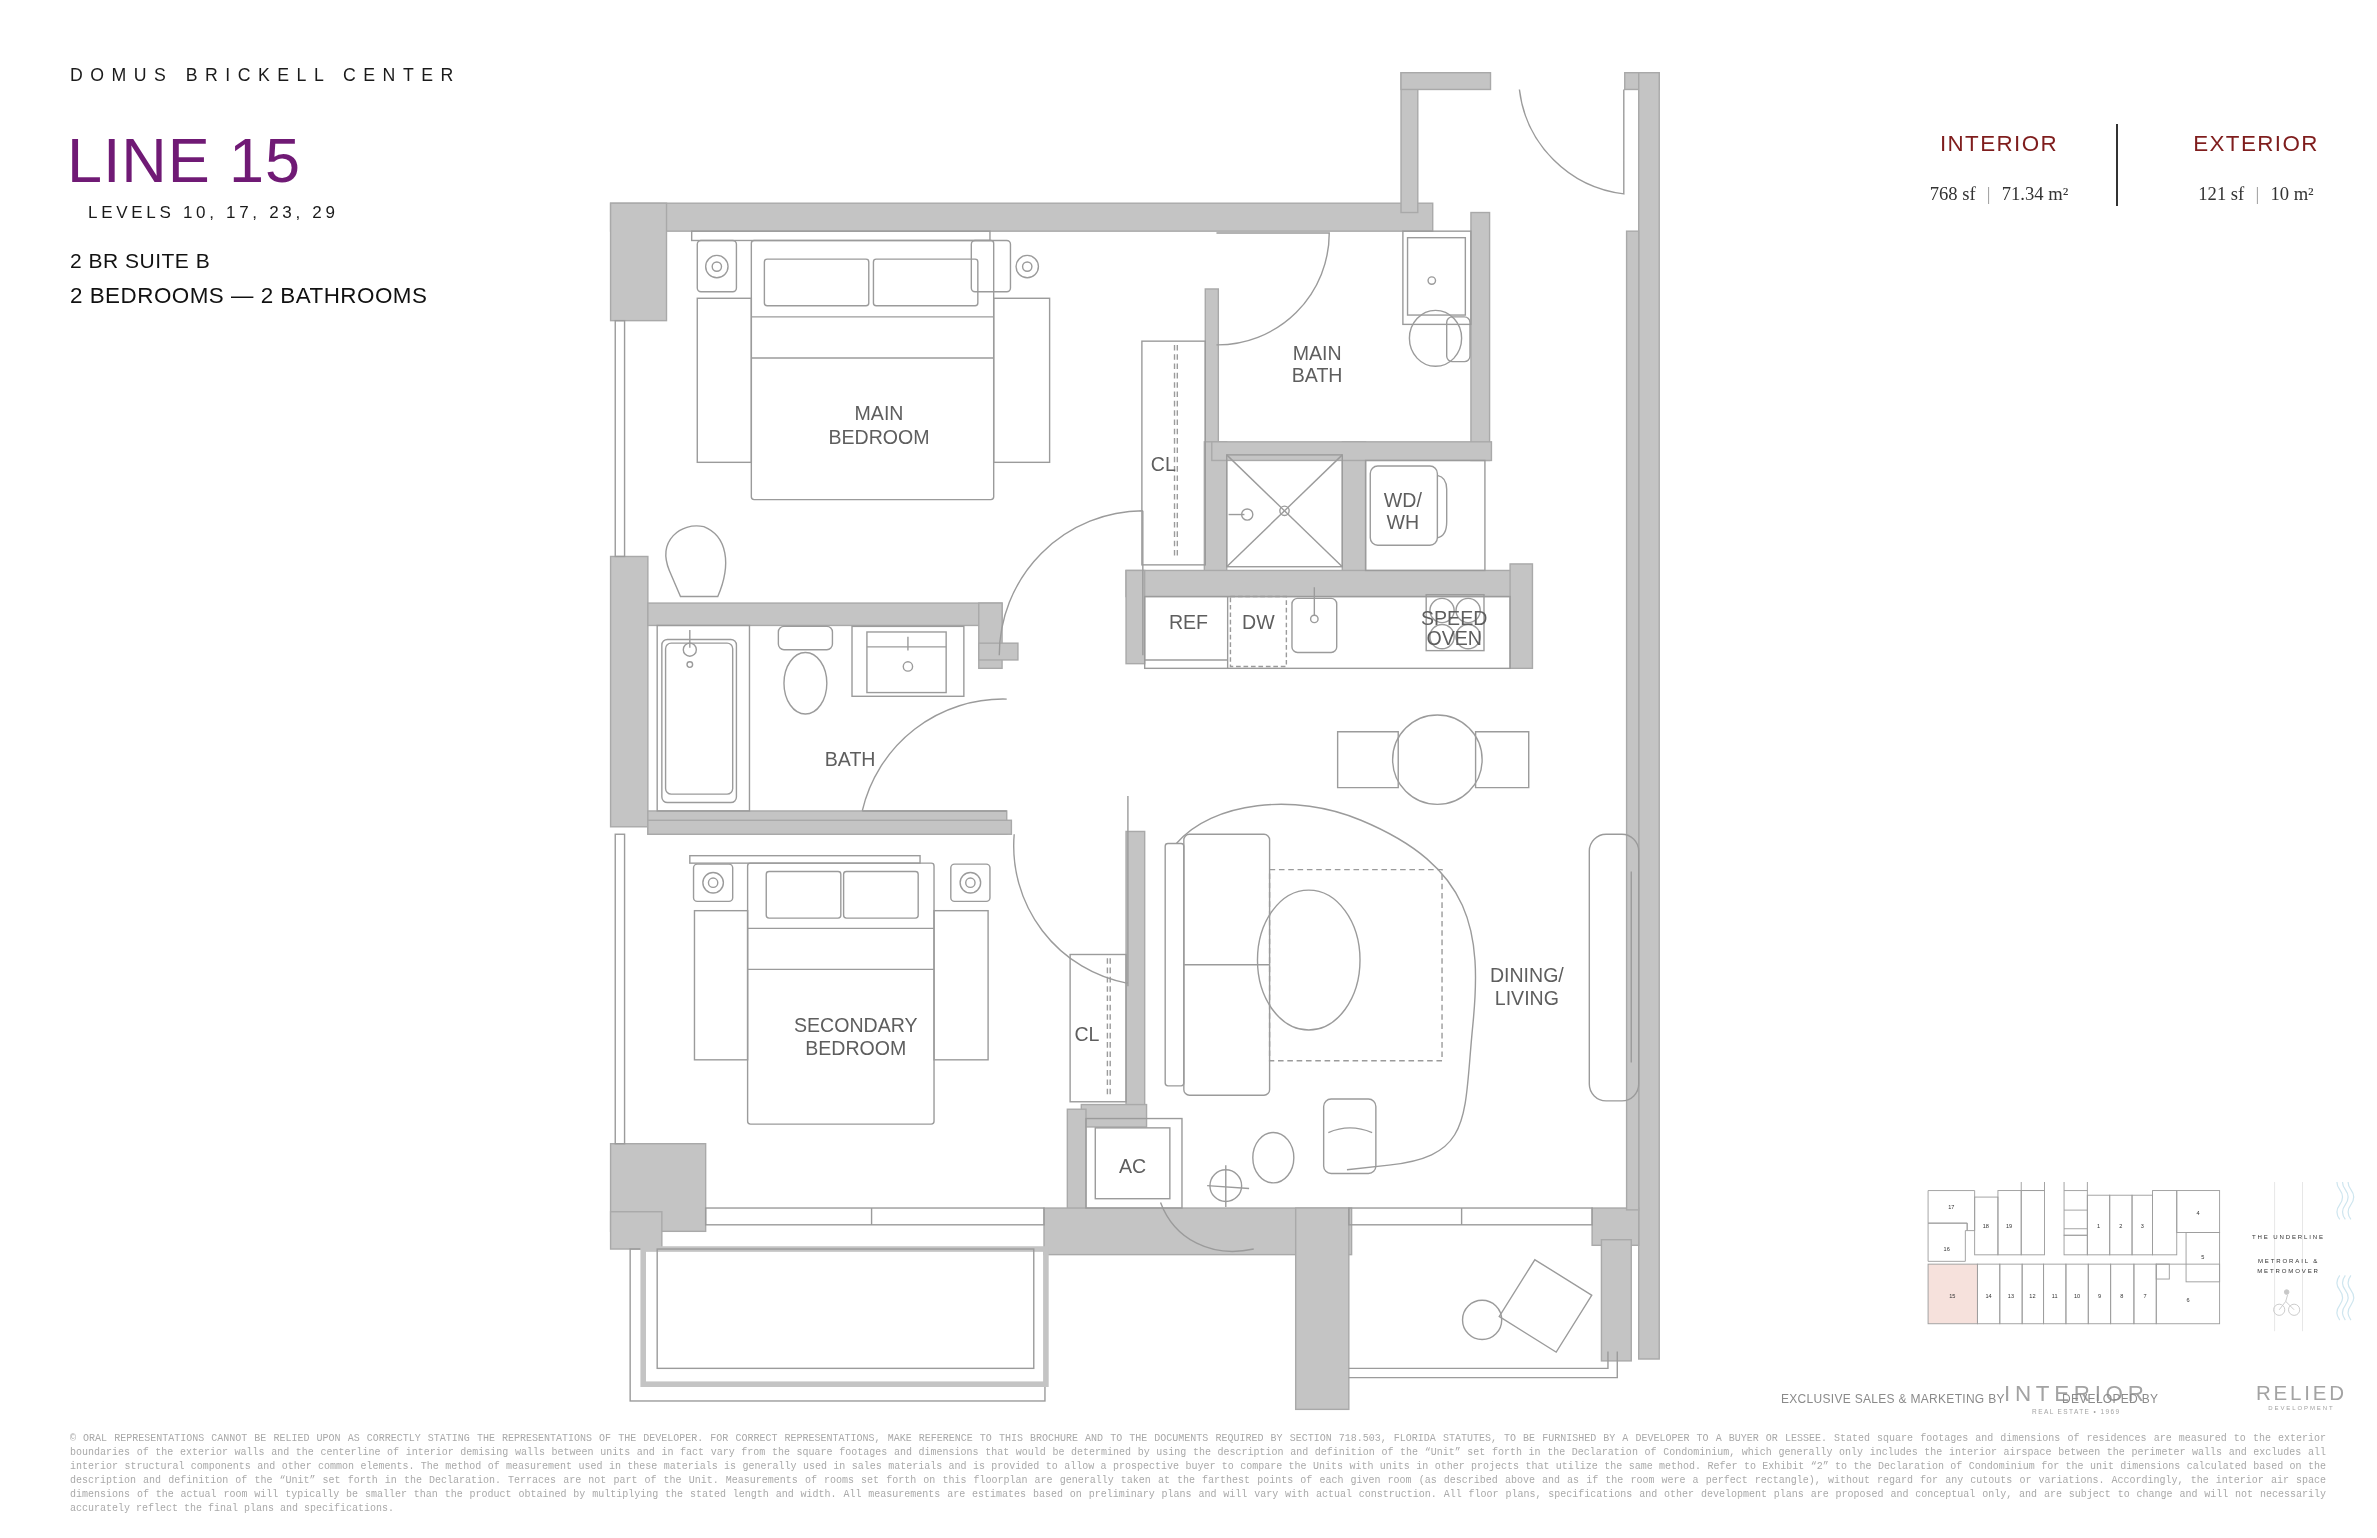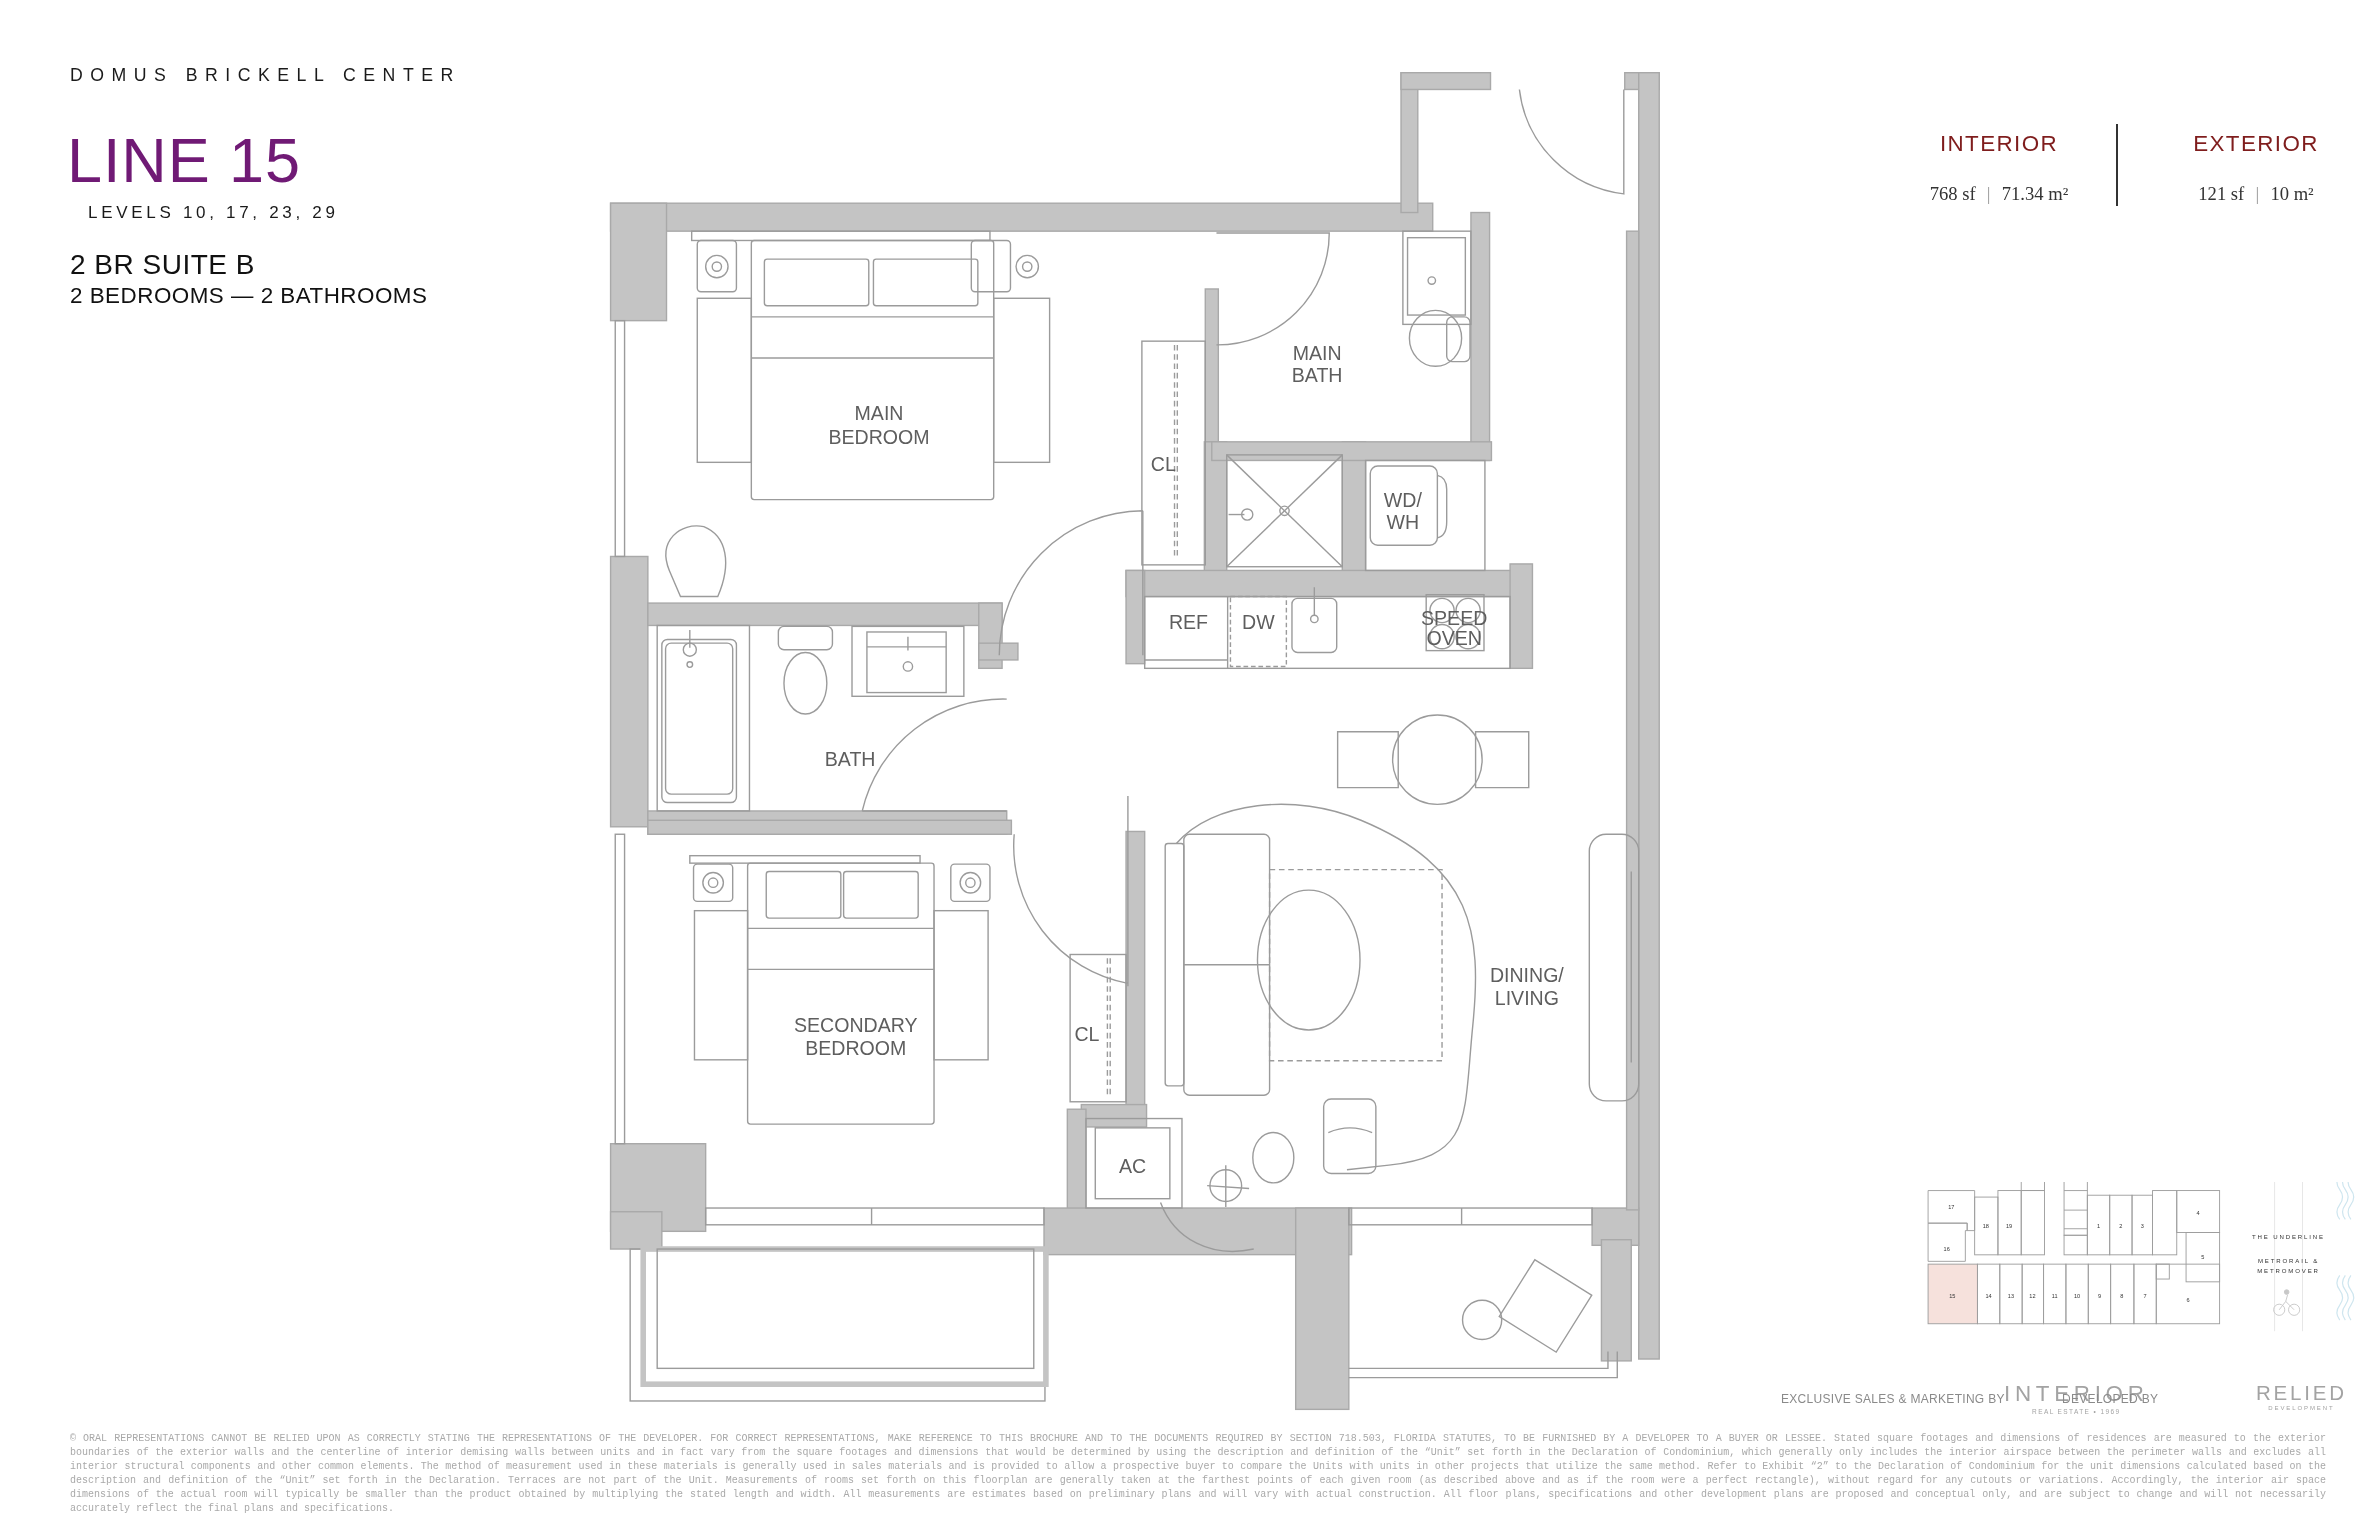--- a/index.html
+++ b/index.html
@@ -1,21 +1,21 @@
 <!DOCTYPE html>
 <html style="font-size:15px"><head>
 <meta charset="utf-8">
 <style>
   html, body { margin: 0; padding: 0; background: #ffffff; }
   body { width: 2377px; height: 1538px; position: relative; overflow: hidden; font-family: "Liberation Sans", "DejaVu Sans", sans-serif; color: #111; }
   .abs { position: absolute; }
   .brand { left: 70px; top: 65px; font-size: 17.7px; letter-spacing: 7.5px; color: #1a1a1a; }
   .line-title { left: 67px; top: 129px; font-size: 63px; font-weight: 400; letter-spacing: 0.9px; color: #701a75; line-height: 1; }
   .levels { left: 88px; top: 203px; font-size: 17px; letter-spacing: 3.7px; color: #1a1a1a; }
-  .suite { left: 70px; top: 249px; font-size: 28px; color: #111; letter-spacing: 0.5px; }
+  .suite { left: 70px; top: 249px; font-size: 21px; color: #111; letter-spacing: 0.5px; }
   .beds { left: 70px; top: 283px; font-size: 22.4px; color: #111; letter-spacing: 0.5px; }
 
   .area { top: 131px; width: 242px; text-align: center; }
   .area .hd { font-size: 22.4px; letter-spacing: 1.4px; color: #7f1d1d; }
   .area .vals { margin-top: 26px; font-family: "Liberation Serif", "DejaVu Serif", serif; font-size: 18.6px; color: #333; }
   .area .vals .sep { color: #999; padding: 0 11.2px; }
   .area-interior { left: 1878px; }
   .area-exterior { left: 2135px; }
   .area-divider { left: 2116px; top: 124px; width: 1.9px; height: 82px; background: #333; }
 

